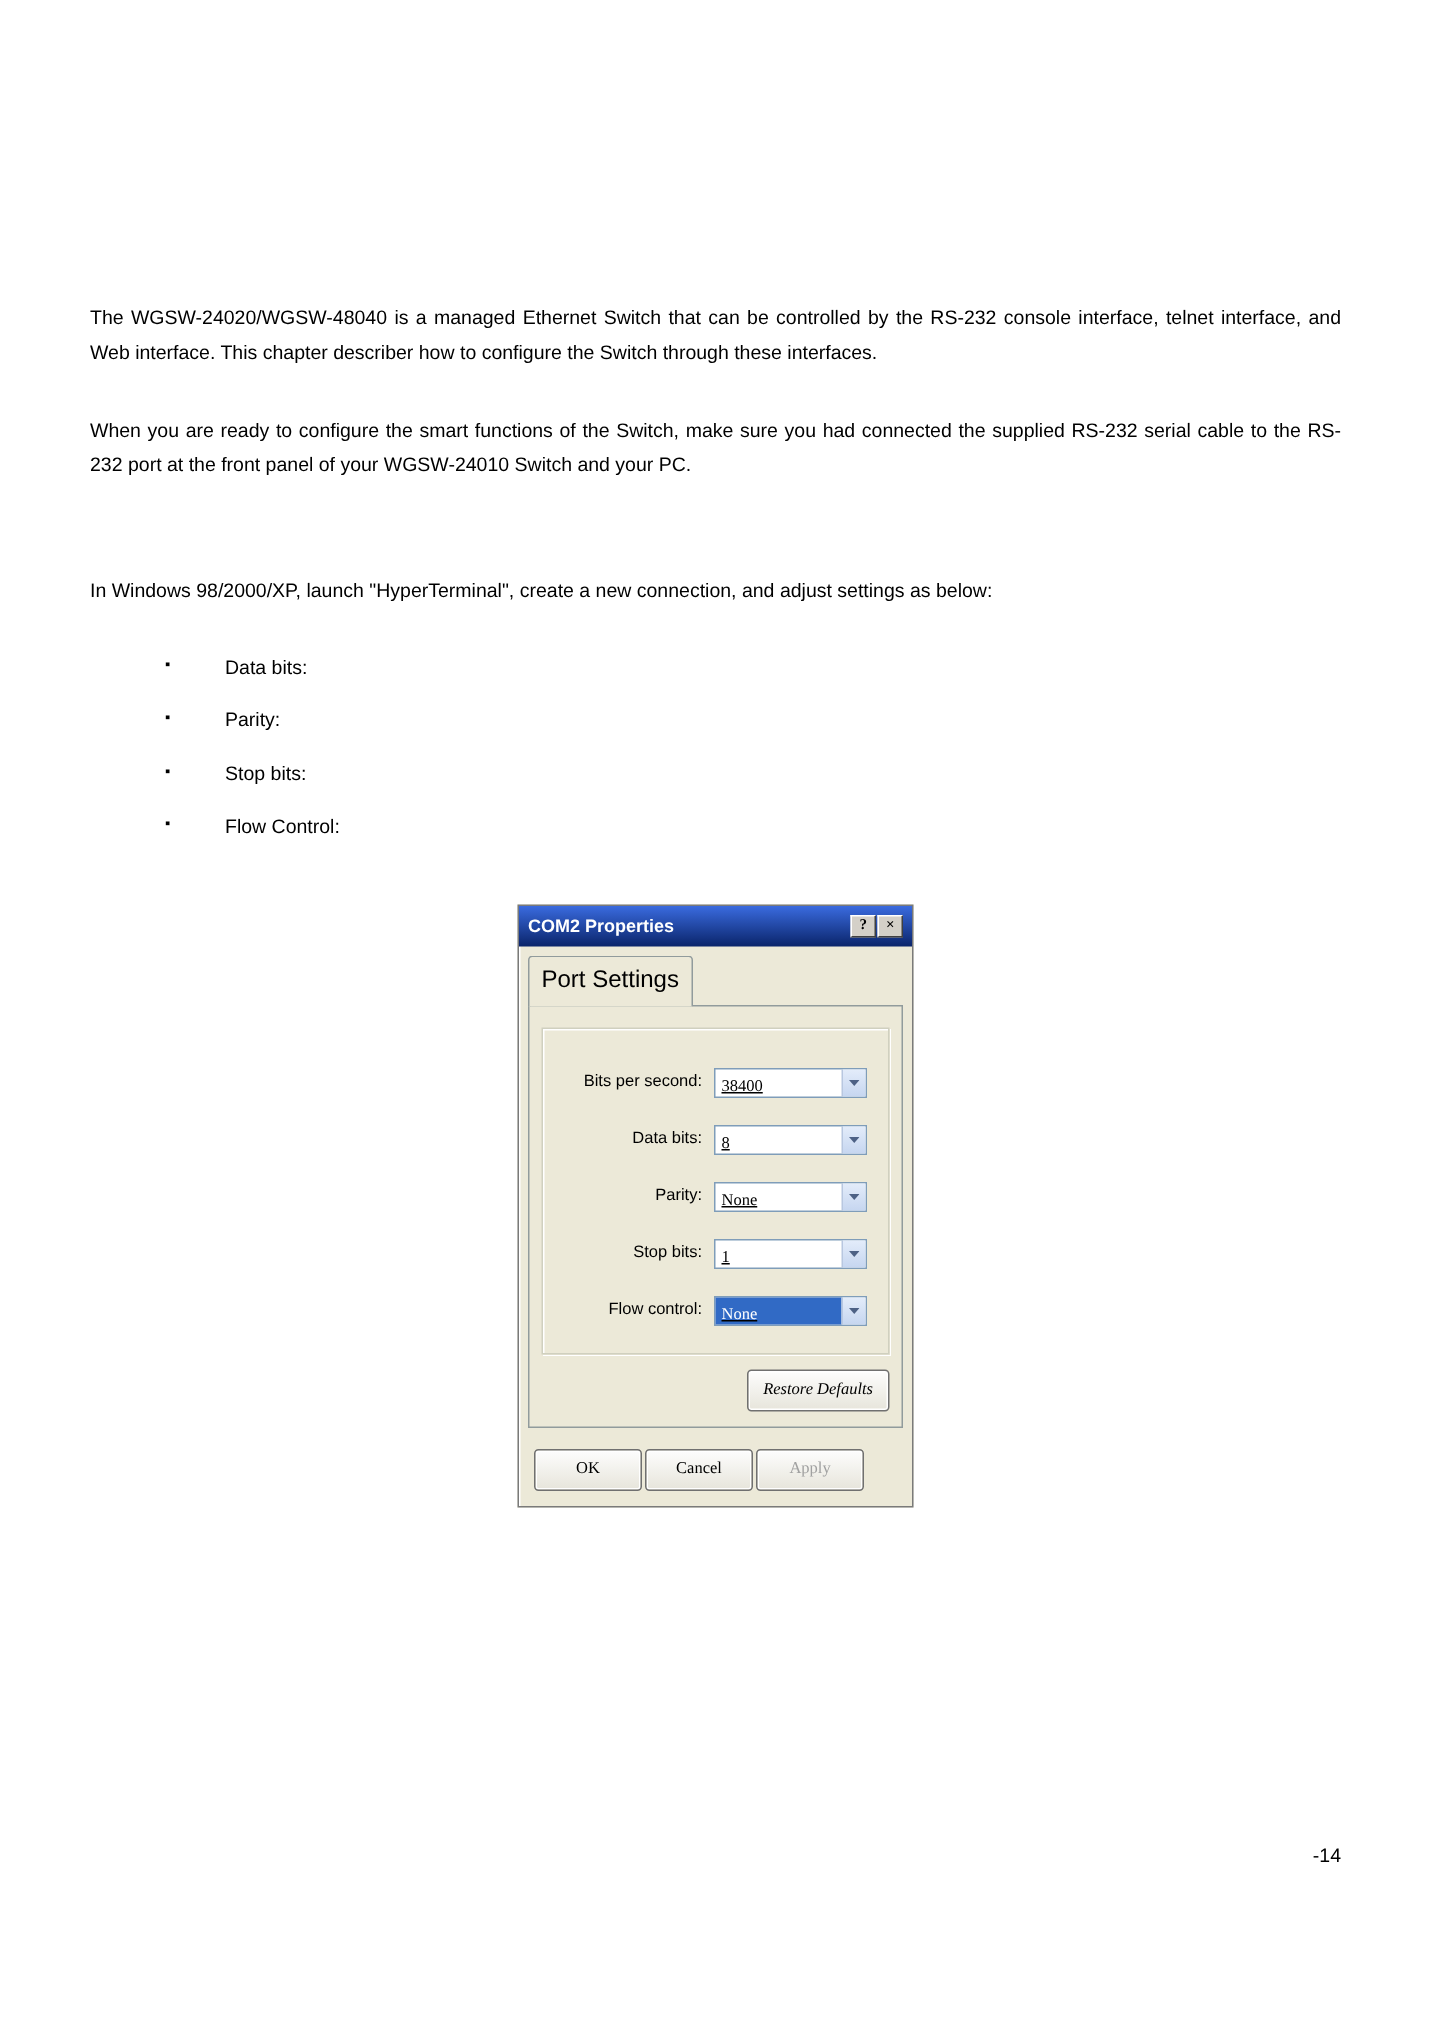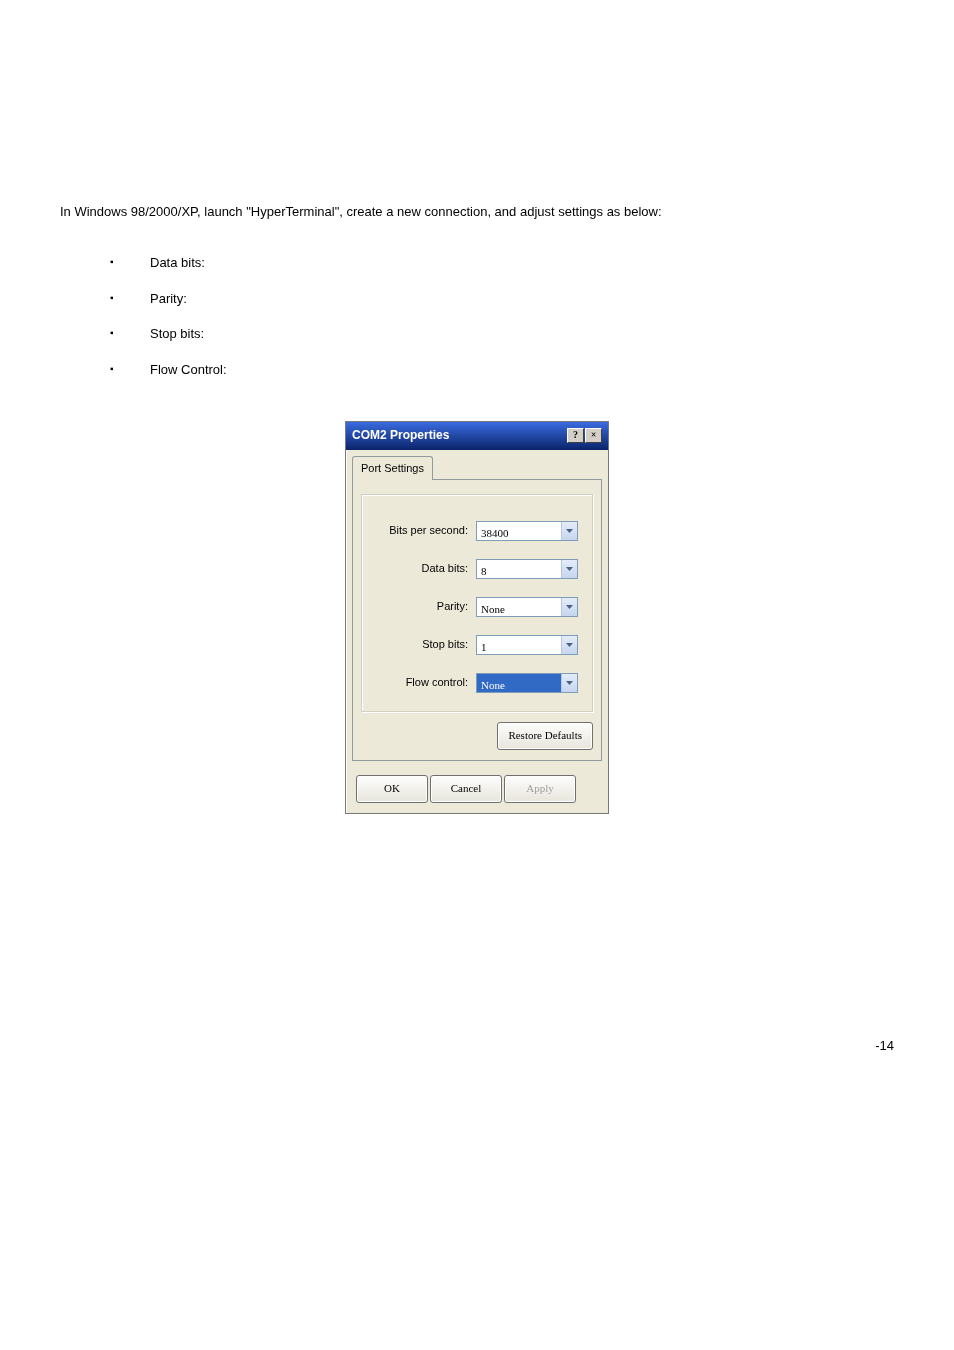--- a/index.html
+++ b/index.html
@@ -51,21 +51,21 @@
       font-weight: bold;
       cursor: default;
     }
     .tab-row { padding: 6px 6px 0 6px; display: flex; }
     .tab {
       background: #ece9d8;
       border: 1px solid #919b9c;
       border-bottom: none;
       border-radius: 3px 3px 0 0;
       padding: 2px 8px;
-      font-size: 11px;
+      font-size: 16px;
       position: relative;
       z-index: 2;
       margin-bottom: -1px;
     }
     .tab-body {
       margin: 0 6px 6px 6px;
       border: 1px solid #919b9c;
       background: #ece9d8;
       padding: 14px 8px 10px 8px;
     }
@@ -76,49 +76,52 @@
       margin-bottom: 10px;
     }
     .frow { display: flex; margin-bottom: 18px; }
     .flabel { width: 100px; text-align: right; padding-right: 8px; }
     .combo {
       flex: 1;
       display: flex;
       border: 1px solid #7f9db9;
       background: #fff;
       height: 20px;
+      text-decoration: underline;
     }
     .combo.sel .combo-input { background: #316ac5; color: #fff; }
     .combo-input { flex: 1; padding: 2px 4px; font-size: 11px; font-family: Tahoma; border: none; background: transparent; }
     .combo-btn {
       width: 16px;
       background: linear-gradient(180deg,#e3ecfa 0%, #c6d6f0 100%);
       border-left: 1px solid #b8c7e0;
       display: flex; align-items: center; justify-content: center;
     }
     .combo-btn svg { width: 7px; height: 4px; }
-    .btn-row-right { display:flex; justify-content:flex-end; }
+    .btn-row-right { display:flex; justify-content:flex-end;font-style:italic; }
     .btn {
       font-family: Tahoma; font-size: 11px;
       border: 1px solid #707070;
       background: linear-gradient(180deg,#fdfdfd 0%, #e7e5db 100%);
       padding: 3px 10px;
       min-width: 72px;
       border-radius: 3px;
       text-align: center;
       box-shadow: 0 0 0 1px #fff inset;
     }
     .btn.disabled { color: #a0a0a0; }
     .bottom-btns { display:flex; gap:2px; padding: 8px 5px 10px 10px; }
     .page-num { text-align: right; margin-top: 220px; font-size: 13px; }
   </style>
 </head>
 <body>
 
 <div class="content-top">
+  <p class="para">The WGSW-24020/WGSW-48040 is a managed Ethernet Switch that can be controlled by the RS-232 console interface, telnet interface, and Web interface. This chapter describer how to configure the Switch through these interfaces.</p>
+  <p class="para">When you are ready to configure the smart functions of the Switch, make sure you had connected the supplied RS-232 serial cable to the RS-232 port at the front panel of your WGSW-24010 Switch and your PC.</p>
 
   <p class="setup-heading">In Windows 98/2000/XP, launch "HyperTerminal", create a new connection, and adjust settings as below:</p>
 
   <ul class="bullet-list">
     <li>Data bits:</li>
     <li>Parity:</li>
     <li>Stop bits:</li>
     <li>Flow Control:</li>
   </ul>
 </div>

